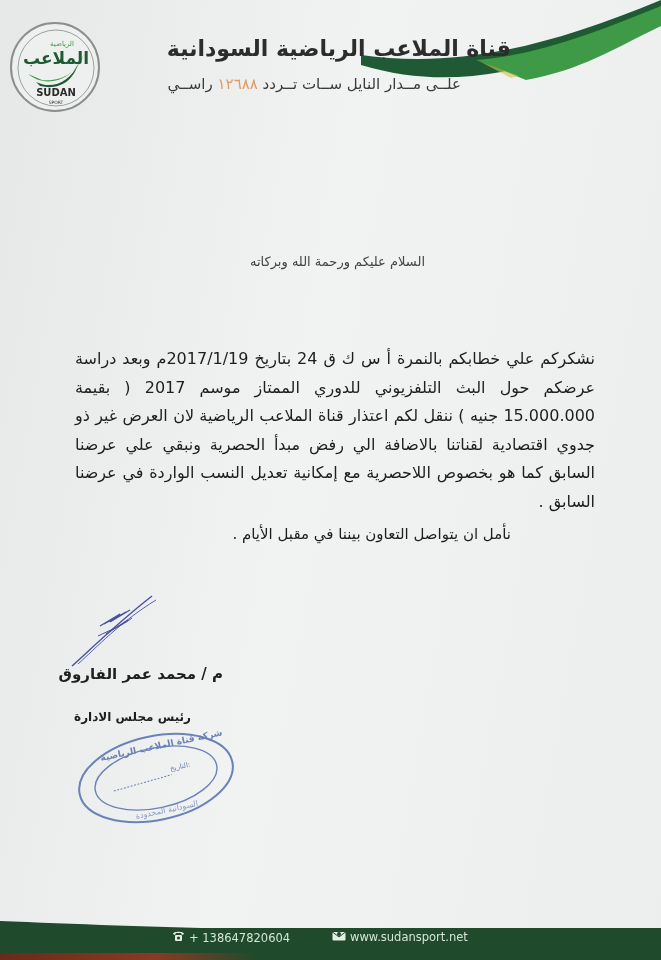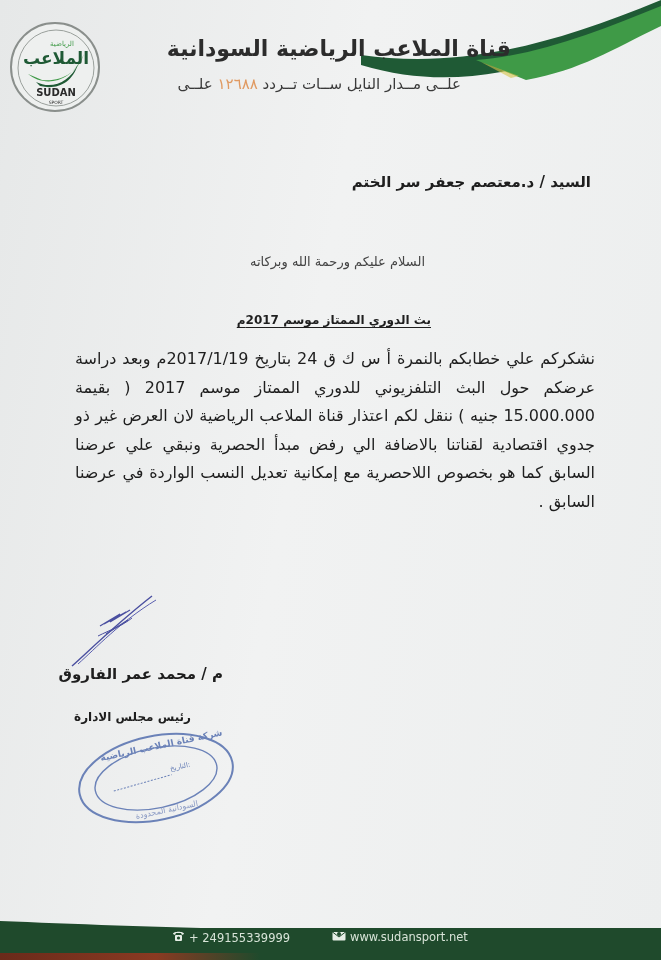--- a/index.html
+++ b/index.html
@@ -91,27 +91,26 @@
       <text x="50" y="22" text-anchor="middle" font-size="7" fill="#3f9a47" font-family="DejaVu Sans, sans-serif">الرياضية</text>
       <text x="44" y="72" text-anchor="middle" font-size="10" font-weight="bold" fill="#2a2a2a" font-family="DejaVu Sans, sans-serif">SUDAN</text>
       <text x="44" y="80" text-anchor="middle" font-size="4.5" fill="#2a2a2a" font-family="DejaVu Sans, sans-serif">SPORT</text>
     </svg>
   </div>
 
   <div class="brand-title">قناة الملاعب الرياضية السودانية</div>
   <div class="brand-sub">
     <span>علــى مــدار النايل ســات تــردد</span>
     <span class="freq">١٢٦٨٨</span>
-    <span>علــى</span>
+    <span>راســي</span>
   </div>
 
-  <div class="rtl to-name">السيد / د.معتصم جعفر سر الختم</div>
   <div class="rtl greeting">السلام عليكم ورحمة الله وبركاته</div>
-  <div class="rtl subject">بث الدوري الممتاز موسم 2017م</div>
   <div class="rtl body-text">نشكركم علي خطابكم بالنمرة  أ س ك ق 24 بتاريخ 2017/1/19م وبعد دراسة عرضكم حول البث التلفزيوني للدوري الممتاز موسم 2017 ( بقيمة 15.000.000 جنيه ) ننقل لكم اعتذار قناة الملاعب الرياضية لان العرض غير ذو جدوي اقتصادية لقناتنا بالاضافة الي رفض مبدأ الحصرية ونبقي علي عرضنا السابق كما هو بخصوص اللاحصرية مع إمكانية تعديل النسب الواردة في عرضنا السابق .</div>
+  <div class="rtl closing">نأمل ان يتواصل التعاون بيننا في مقبل الأيام .</div>
 
   <svg class="signature" width="90" height="80" viewBox="0 0 90 80">
     <path d="M2,76 C20,60 45,35 82,6" stroke="#4a4fa0" stroke-width="1.4" fill="none"></path>
     <path d="M8,74 C26,58 50,32 86,10" stroke="#5a5fb0" stroke-width="1" fill="none"></path>
     <path d="M30,36 L50,24 L34,34 L56,22 L40,32 L60,20 M36,44 L58,30" stroke="#4a4fa0" stroke-width="1.2" fill="none"></path>
     <path d="M28,46 C40,40 52,36 62,28" stroke="#4a4fa0" stroke-width="1" fill="none"></path>
   </svg>
 
   <div class="rtl sign-name">م / محمد عمر الفاروق</div>
   <div class="rtl sign-title">رئيس مجلس الادارة</div>
@@ -134,21 +133,21 @@
   <div class="footer-red"></div>
 
   <div class="contact phone">
     <span class="icon-box">
       <svg width="13" height="12" viewBox="0 0 13 12">
           <path d="M1,4 C1,1 12,1 12,4 L10,5 L9,3 L4,3 L3,5 Z" fill="#e6eee6"></path>
           <rect x="3" y="5" width="7" height="6" rx="1" fill="#e6eee6"></rect>
           <circle cx="6.5" cy="8" r="1.6" fill="#1f4a2c"></circle>
         </svg>
     </span>
-    <span>+ 249155339999</span>
+    <span>+ 138647820604</span>
   </div>
   <div class="contact web">
     <span class="icon-box">
       <svg width="14" height="11" viewBox="0 0 14 11">
           <rect x="0.5" y="2" width="13" height="8.5" rx="1" fill="#e6eee6"></rect>
           <path d="M0.5,2 L7,7 L13.5,2" stroke="#1f4a2c" stroke-width="1" fill="none"></path>
           <circle cx="7" cy="4" r="2" fill="#1f4a2c"></circle>
         </svg>
     </span>
     <span>www.sudansport.net</span>

